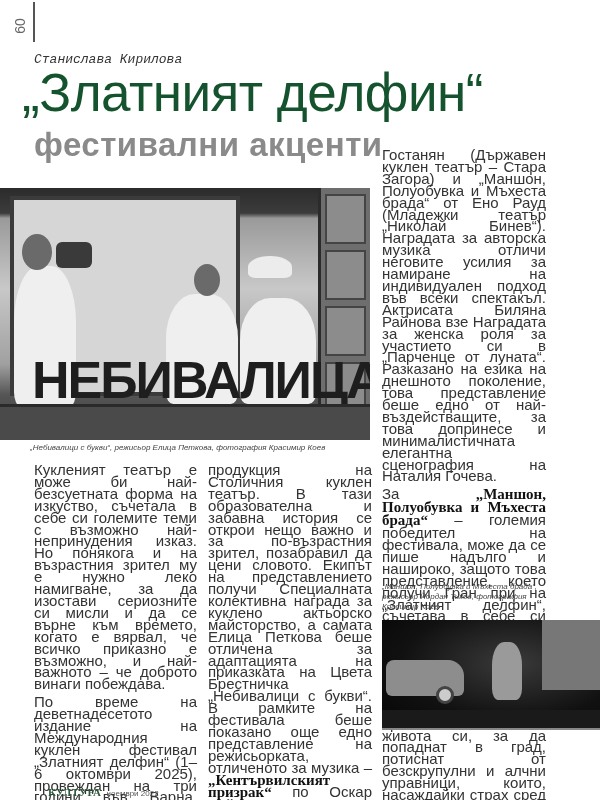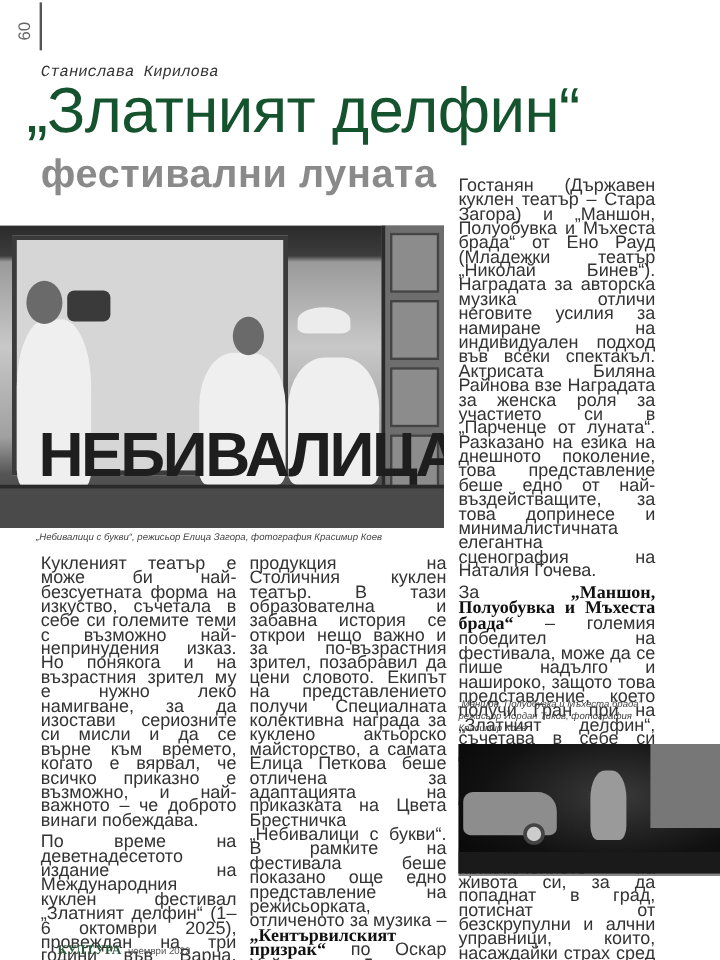--- a/index.html
+++ b/index.html
@@ -78,41 +78,41 @@
 </head>
 <body>
 
 <div class="page-num">
   <div class="rule"></div>
   <div class="num">60</div>
 </div>
 
 <div class="author">Станислава Кирилова</div>
 <h1 class="title">„Златният делфин“</h1>
-<h2 class="subtitle">фестивални луната</h2>
+<h2 class="subtitle">фестивални акценти</h2>
 
 <div class="photo-main">
   <div class="frame"></div>
   <div class="cab-r">
       <div></div>
       <div></div>
       <div></div>
       <div></div>
     </div>
   <div class="figure" style="left:14px;top:78px;width:62px;height:140px;"></div>
   <div class="head" style="left:22px;top:46px;width:30px;height:36px;"></div>
   <div class="head" style="left:56px;top:54px;width:36px;height:26px;background:#3a3a3a;border-radius:6px;"></div>
   <div class="figure" style="left:166px;top:106px;width:72px;height:110px;"></div>
   <div class="head" style="left:194px;top:76px;width:26px;height:32px;"></div>
   <div class="figure" style="left:240px;top:110px;width:76px;height:106px;"></div>
   <div class="head" style="left:248px;top:68px;width:44px;height:22px;background:#ececec;border-radius:50% 50% 20% 20%;"></div>
   <div class="letters">НЕБИВАЛИЦА</div>
   <div class="counter"></div>
 </div>
-<div class="caption-main">„Небивалици с букви“, режисьор Елица Загора, фотография Красимир Коев</div>
+<div class="caption-main">„Небивалици с букви“, режисьор Елица Петкова, фотография Красимир Коев</div>
 
 <div class="col col-1">
   <p>Кукленият театър е може би най-безсуетната форма на изкуство, съчетала в себе си големите теми с възможно най-непринудения изказ. Но понякога и на възрастния зрител му е нужно леко намигване, за да изостави сериозните си мисли и да се върне към времето, когато е вярвал, че всичко приказно е възможно, и най-важното – че доброто винаги побеждава.</p>
   <p>По време на деветнадесетото издание на Международния куклен фестивал „Златният делфин“ (1–6 октомври 2025), провеждан на три години във Варна, забелязах една обнадеждаваща тенденция – в салона на Варненския куклен театър присъстваха не само гости и колеги, а и много зрители. Селекционерът на фестивала – театроведката Богдана Костуркова, сподели, че водещо за нея е било именно това – да подбере заглавия както за най-малките, така и за семейна аудитория.</p>
   <p><span>Към най-малките нещо насочено представлението </span><b>„Небивалици с букви“</b><span> на режисьорката Елица Петкова,</span></p>
 </div>
 
 <div class="col col-2">
   <p><span>продукция на Столичния куклен театър. В тази образователна и забавна история се открои нещо важно и за по-възрастния зрител, позабравил да цени словото. Екипът на представлението получи Специалната колективна награда за куклено актьорско майсторство, а самата Елица Петкова беше отличена за адаптацията на приказката на Цвета Брестничка „Небивалици с букви“. В рамките на фестивала беше показано още едно представление на режисьорката, отличеното за музика – </span><b>„Кентървилският призрак“</b><span> по Оскар Уайлд на Държавен куклен театър – Пловдив. И тук Елица Петкова е авторка на драматизацията, като отново показва усет за адаптация на текста към нуждите на театралната сцена. Когато говорим за музиката като особено важен компонент в кукления спектакъл, трябва да обърнем внимание на Пламен Петков, автор на музиката не само в „Кентървилският призрак“ и „Небивалици с букви“, но и в </span><b>„Парченце от луната“</b><span> на режисьорката Анна-Валерия</span></p>
 </div>

